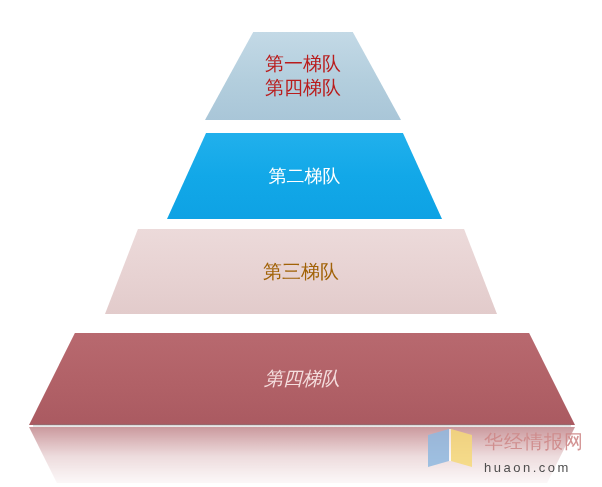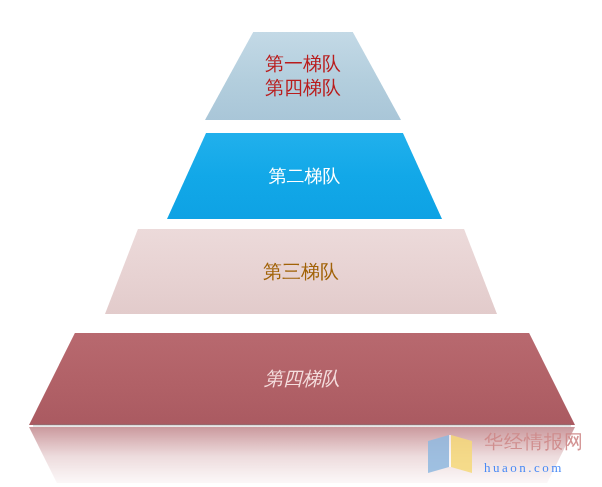--- a/index.html
+++ b/index.html
@@ -158,23 +158,21 @@
 
   
   #watermark {
     position: absolute;
     left: 424px;
     top: 427px;
     width: 174px;
     height: 54px;
     z-index: 6;
     display: flex;
-    align-items: center;
     opacity: 0.92;
-    font-family: Liberation Serif, serif;
   }
   #watermark-logo {
     width: 56px;
     height: 42px;
     position: relative;
     flex: 0 0 auto;
   }
   #watermark-text {
     margin-left: 4px;
     display: flex;
@@ -183,21 +181,21 @@
   }
   #watermark-title {
     font-size: 19px;
     color: #CF8A8A;
     letter-spacing: 1px;
     line-height: 1.1;
     font-weight: normal;
   }
   #watermark-url {
     font-size: 13px;
-    color: #3b82f6;
+    color: #404040;
     letter-spacing: 2.5px;
     line-height: 1.2;
     margin-top: 7px;
   }
 </style>
 </head>
 <body style="background: rgb(255, 255, 255);">
 
 <div id="pyramid-figure">
 

